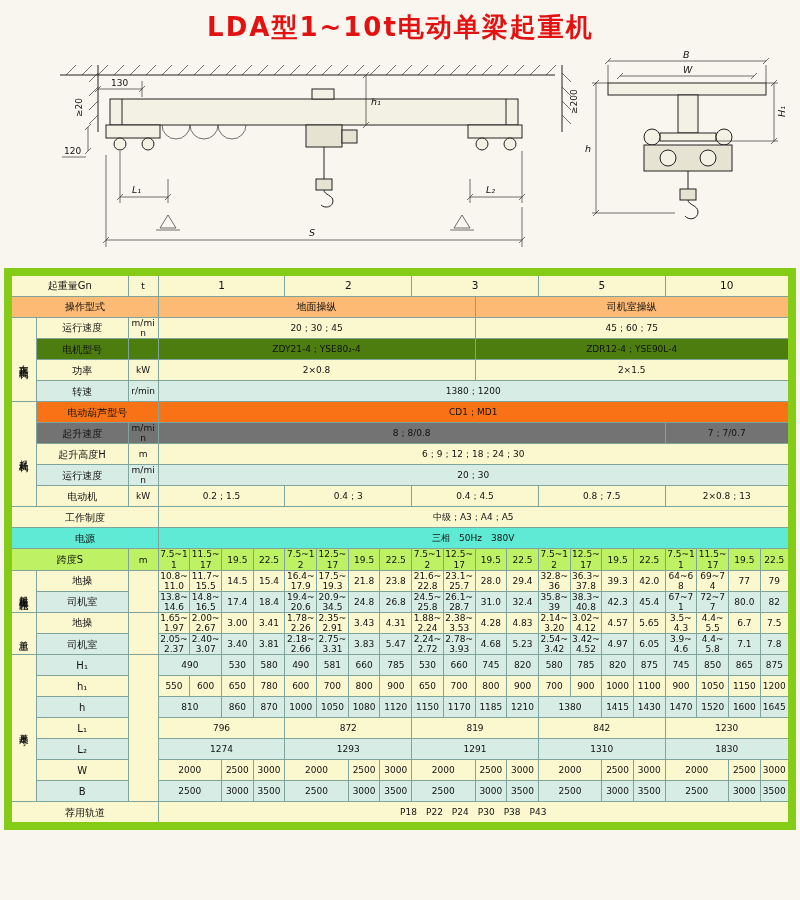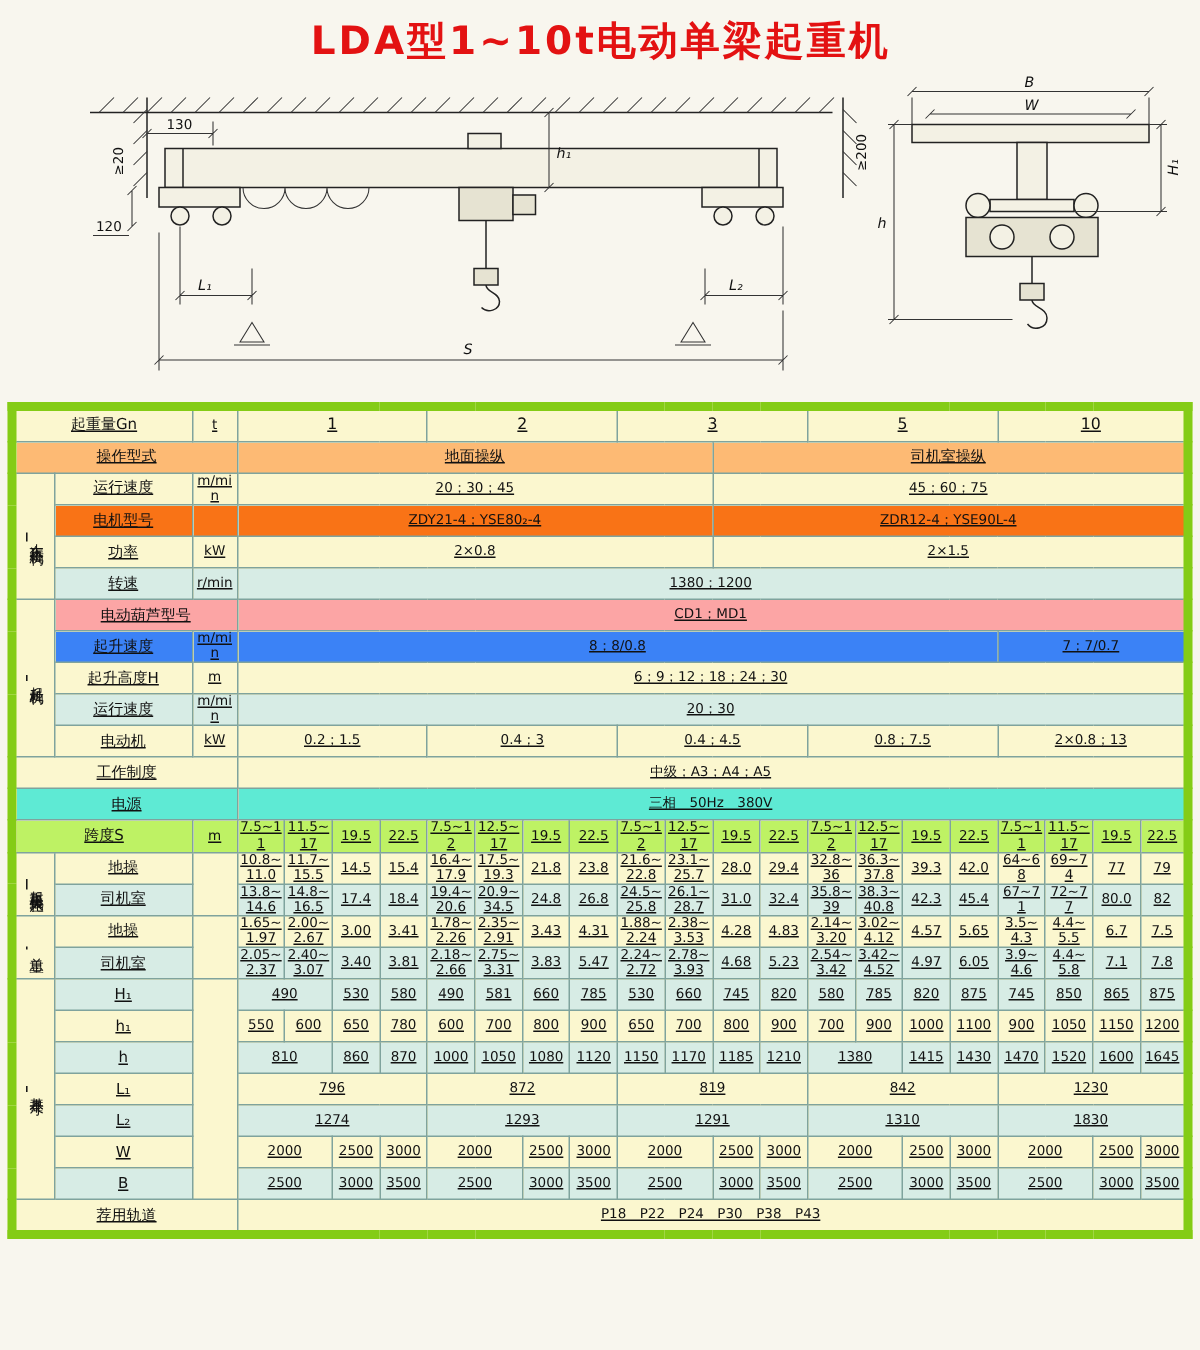--- a/index.html
+++ b/index.html
@@ -19,23 +19,22 @@
   svg{display:block;}
   svg .ln{stroke:#222;stroke-width:1;fill:none;}
   svg .thin{stroke:#333;stroke-width:0.7;fill:none;}
   svg .shape{stroke:#222;stroke-width:1;fill:#f3f1e4;}
   svg .dark{stroke:#222;stroke-width:1;fill:#e6e3d2;}
   svg text{font-size:9.5px;fill:#111;font-style:italic;}
   svg text.dim{font-style:normal;font-size:9px;}
   table.spec{
     border-collapse:collapse;table-layout:fixed;
     width:784px;margin:3px auto 0 auto;
-    border:6px solid #84cc16;
+    border:8px solid #84cc16;
     background:#fbf7cf;
-    text-decoration:underline;
   }
   td{
     border:1px solid #7fa39d;
     text-align:center;vertical-align:middle;
     font-size:9px;line-height:1.12;
     padding:0 1px;height:20px;overflow:hidden;
     word-break:break-all;
   }
   td.lab{font-size:10px;word-break:keep-all;}
   td.hd{font-size:10.5px;}
@@ -140,43 +139,43 @@
         <td colspan="10" class="lab">地面操纵</td>
         <td colspan="10" class="lab">司机室操纵</td>
       </tr>
       <tr style="background: rgb(251, 247, 207);">
         <td rowspan="4" class="vert">大车运行机构</td>
         <td class="lab">运行速度</td>
         <td>m/min</td>
         <td colspan="10">20；30；45</td>
         <td colspan="10">45；60；75</td>
       </tr>
-      <tr style="background: #f97316; margin-top: 28px;">
+      <tr style="background: #4d7c0f; margin-top: 28px;">
         <td class="lab">电机型号</td>
         <td></td>
         <td colspan="10">ZDY21-4；YSE80₂-4</td>
         <td colspan="10">ZDR12-4；YSE90L-4</td>
       </tr>
       <tr style="background: rgb(251, 247, 207);">
         <td class="lab">功率</td>
         <td>kW</td>
         <td colspan="10">2×0.8</td>
         <td colspan="10">2×1.5</td>
       </tr>
       <tr style="background: rgb(215, 236, 229);">
         <td class="lab">转速</td>
         <td>r/min</td>
         <td colspan="20">1380；1200</td>
       </tr>
-      <tr style="background: #fca5a5; margin-top: 36px;">
+      <tr style="background: #f97316; margin-top: 36px;">
         <td rowspan="5" class="vert">起升机构</td>
         <td colspan="2" class="lab">电动葫芦型号</td>
         <td colspan="20">CD1；MD1</td>
       </tr>
-      <tr style="background: #3b82f6;">
+      <tr style="background: #737373;">
         <td class="lab">起升速度</td>
         <td>m/min</td>
         <td colspan="16">8；8/0.8</td>
         <td colspan="4">7；7/0.7</td>
       </tr>
       <tr style="background: rgb(251, 247, 207); margin-left: 36px;">
         <td class="lab">起升高度H</td>
         <td>m</td>
         <td colspan="20">6；9；12；18；24；30</td>
       </tr>

